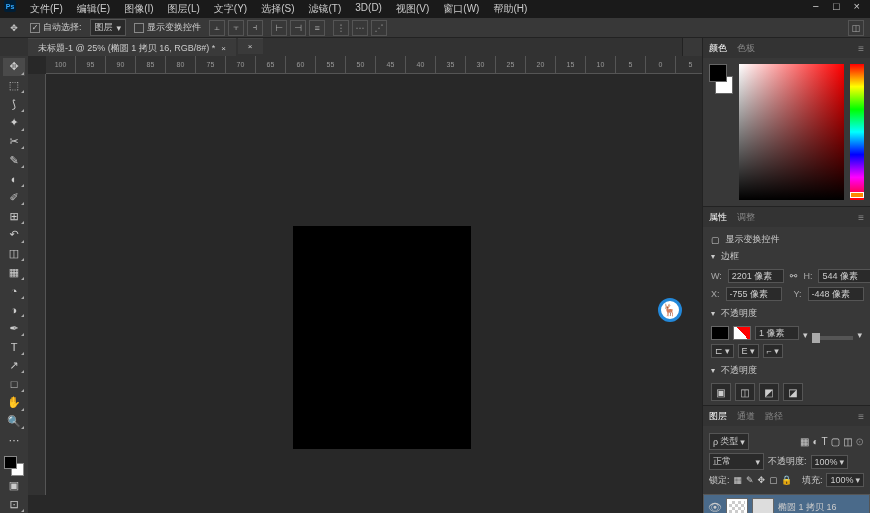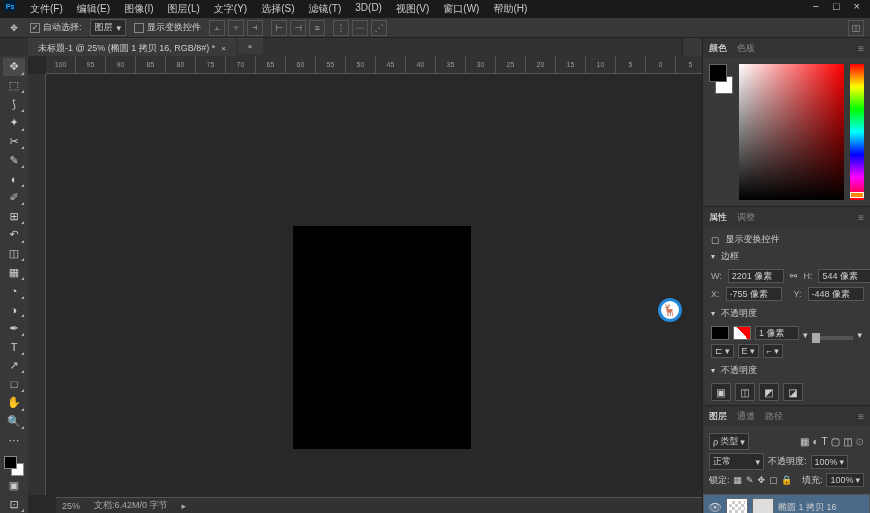--- a/index.html
+++ b/index.html
@@ -205,25 +205,20 @@
         <span>20</span>
         <span>15</span>
         <span>10</span>
         <span>5</span>
         <span>0</span>
         <span>5</span>
       </div>
     <div class="ruler-v"></div>
     <div class="canvas"></div>
     <div class="overlay">🦌</div>
-    <div class="status">
-      <span>25%</span>
-      <span>文档:6.42M/0 字节</span>
-      <span>▸</span>
-    </div>
   </div>
 </div>
 
 <div class="right">
   <div class="panel">
     <div class="panel-tabs">
       <span class="active">颜色</span>
       <span>色板</span>
       <span class="panel-menu">≡</span>
     </div>

